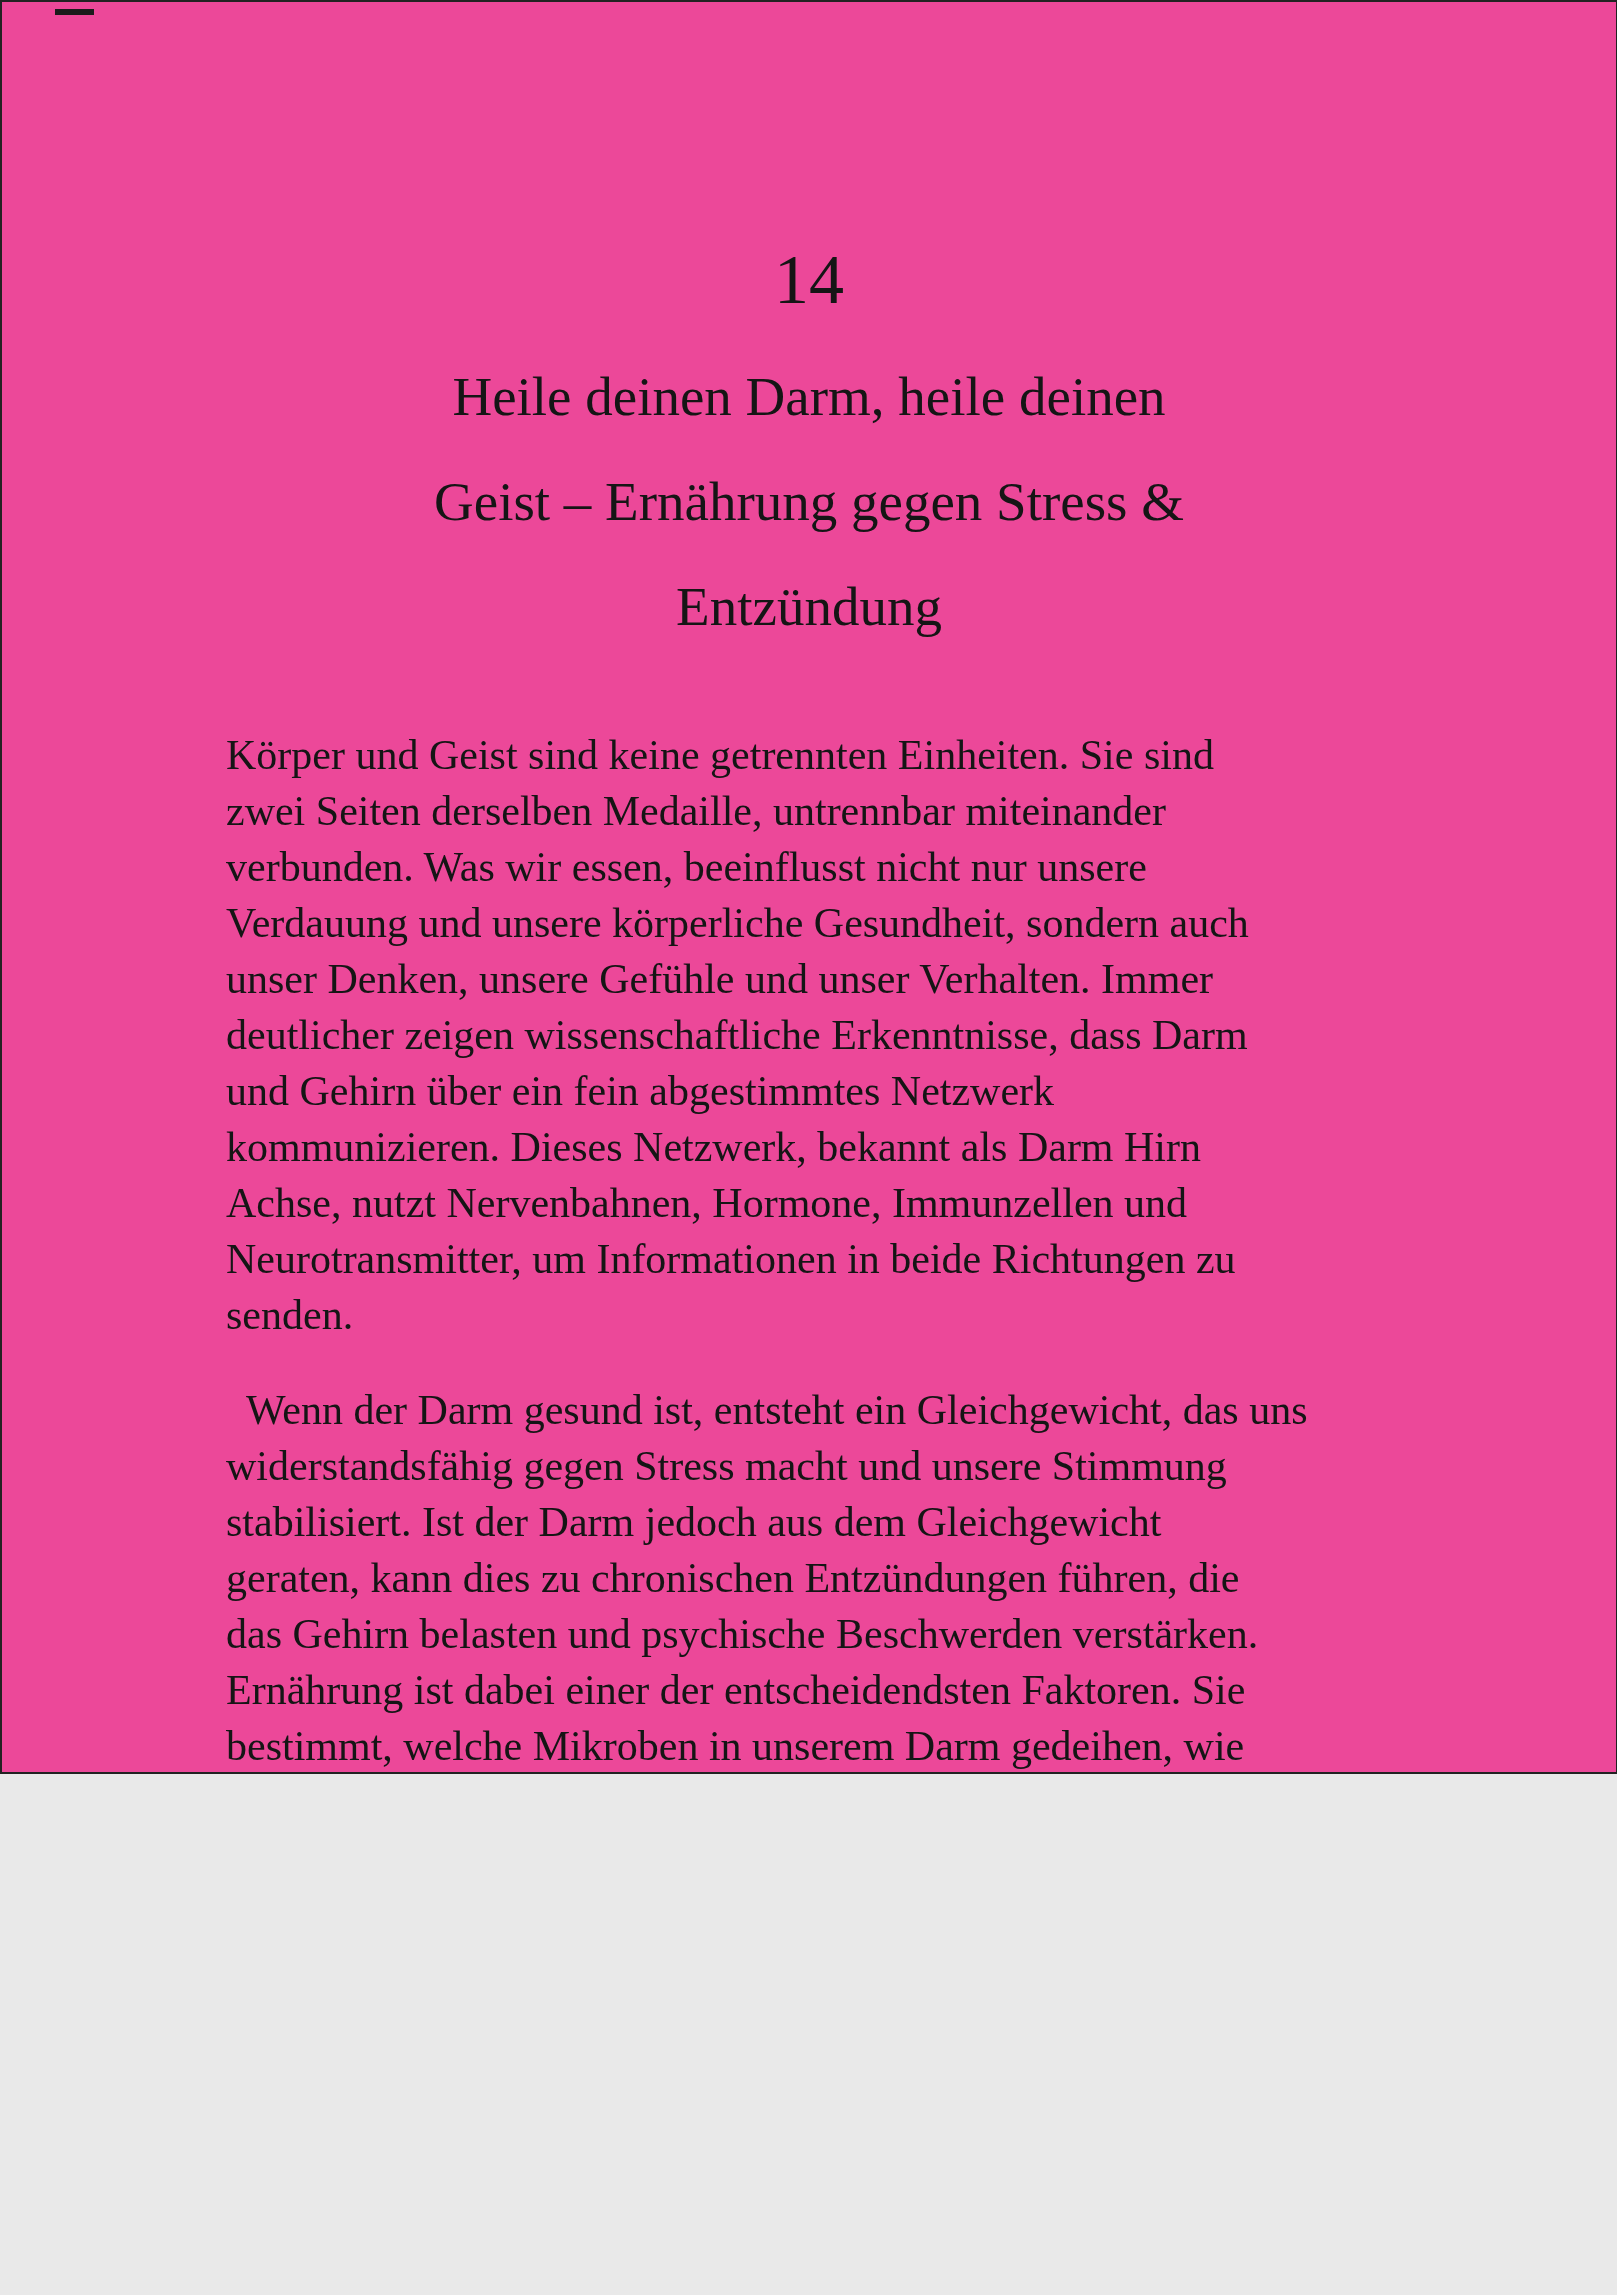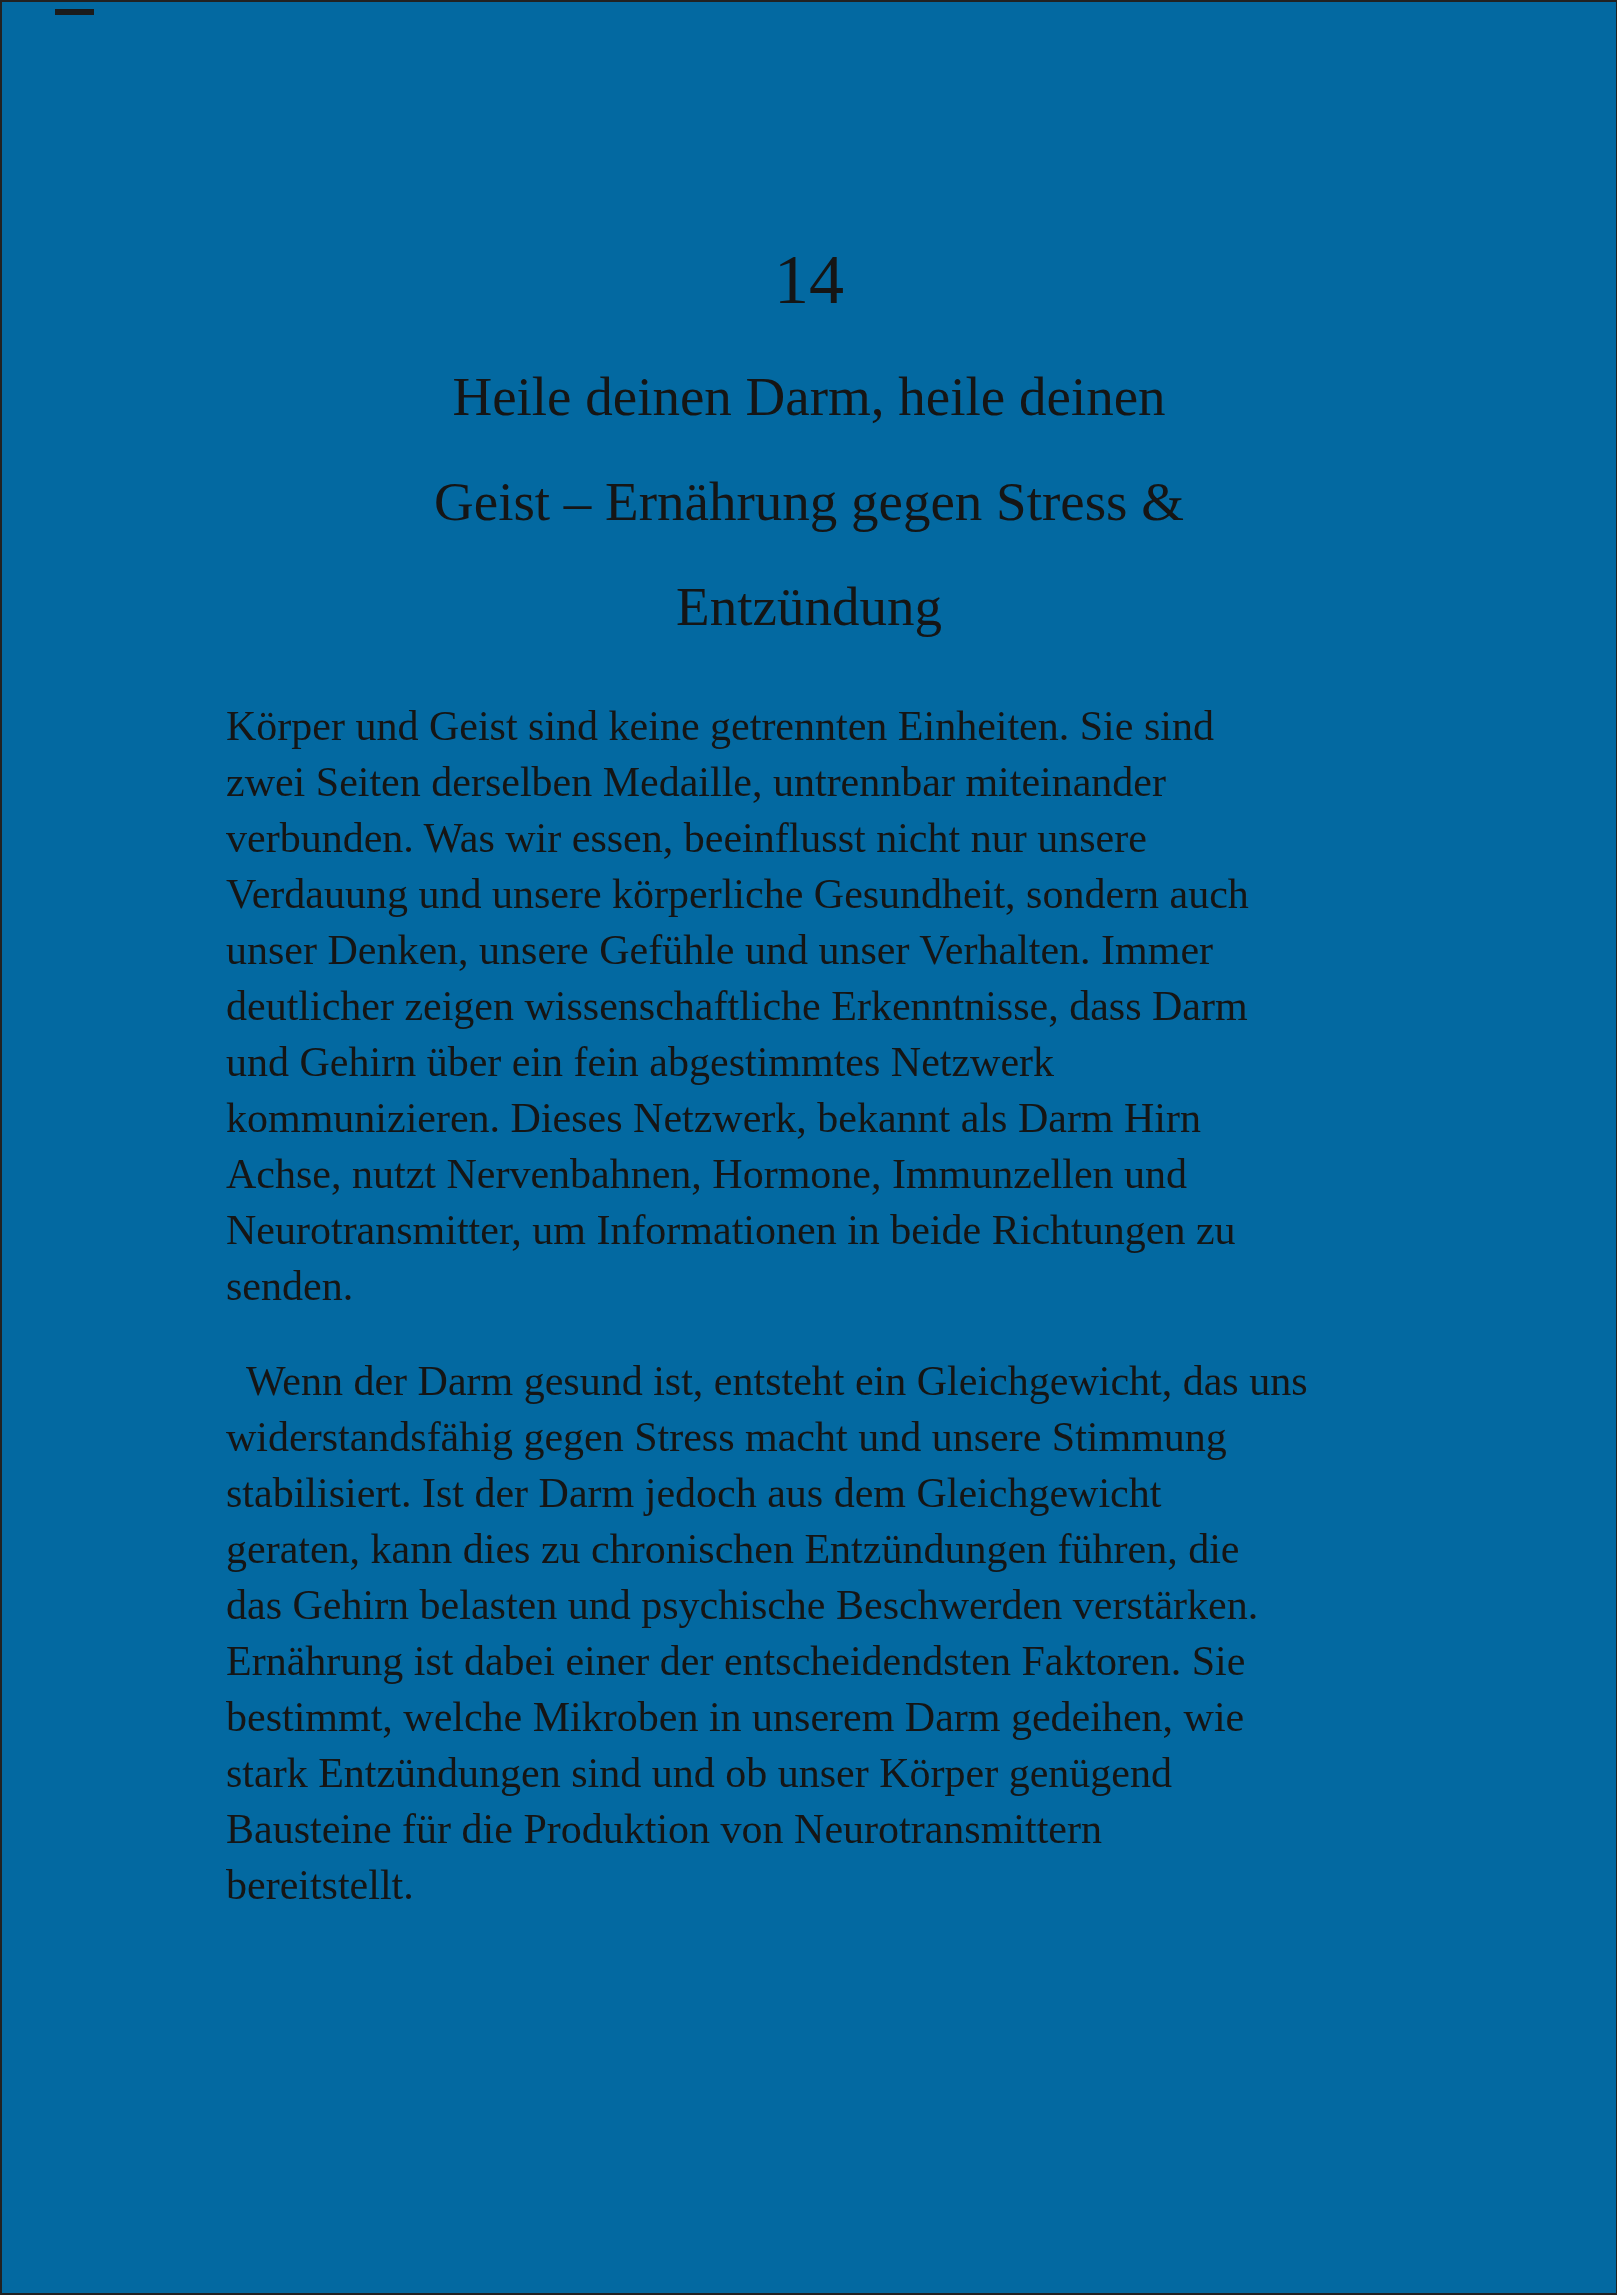--- a/index.html
+++ b/index.html
@@ -3,24 +3,24 @@
 <meta charset="utf-8">
 <style>
   html, body {
     margin: 0;
     padding: 0;
     background: #e9e9e9;
   }
   .screen {
     position: relative;
     width: 1618px;
-    height: 2295px;
+    height: 1774px;
     box-sizing: border-box;
     margin: 0;
-    background: #0369a1;
+    background: #ec4899;
     border: 2.7px solid #222222;
     overflow: hidden;
     font-family: "Liberation Serif", "DejaVu Serif", serif;
     color: #151515;
   }
   .artifact-dash {
     position: absolute;
     top: 6.7px;
     left: 53px;
     width: 39px;
@@ -39,21 +39,21 @@
   .chapter-title {
     margin: 24px auto 0 auto;
     padding: 0 94px;
     text-align: center;
     font-size: 55px;
     line-height: 105px;
     font-weight: normal;
     white-space: pre-line;
   }
   .body-text {
-    margin-top: 39px;
+    margin-top: 68px;
     padding-left: 224px;
     padding-right: 185px;
   }
   .body-text p {
     margin: 0 0 39px 0;
     font-size: 42px;
     line-height: 56px;
     white-space: pre-line;
     text-align: left;
   }

